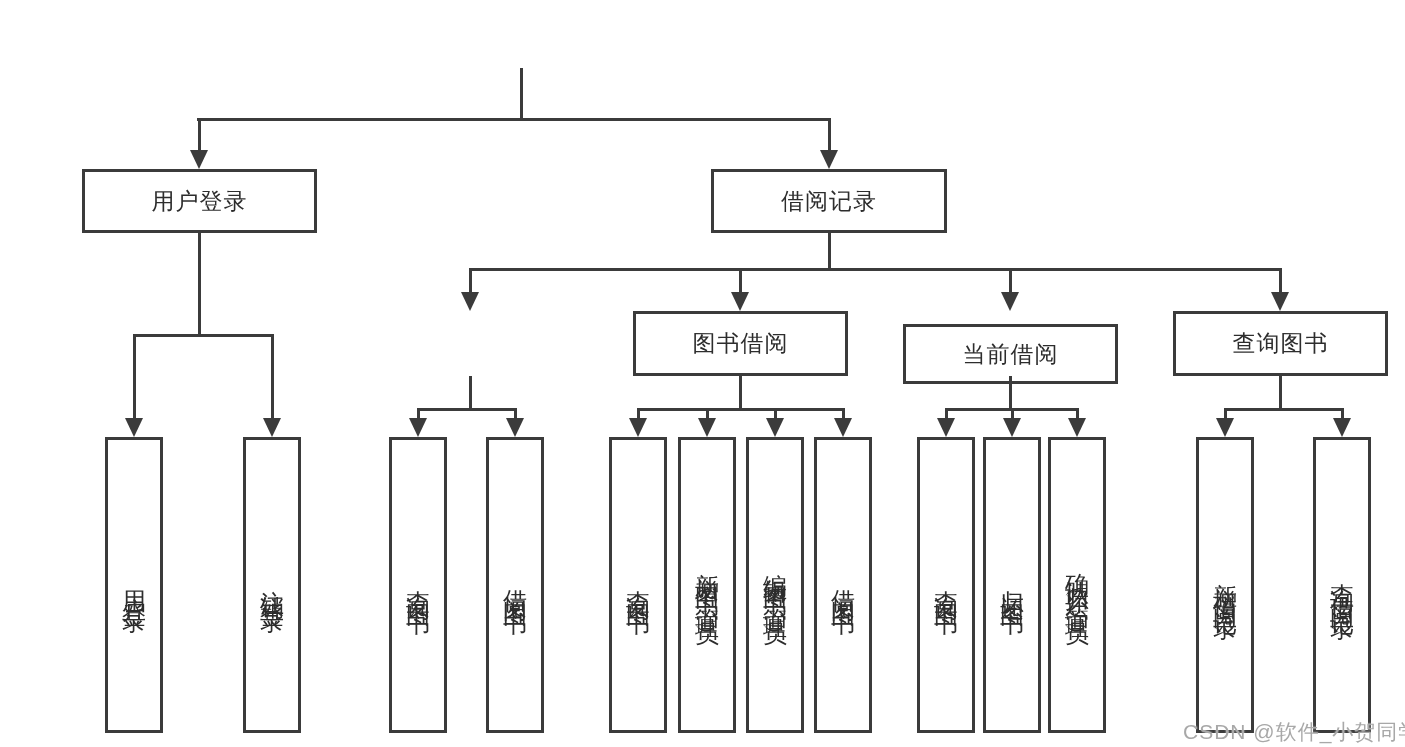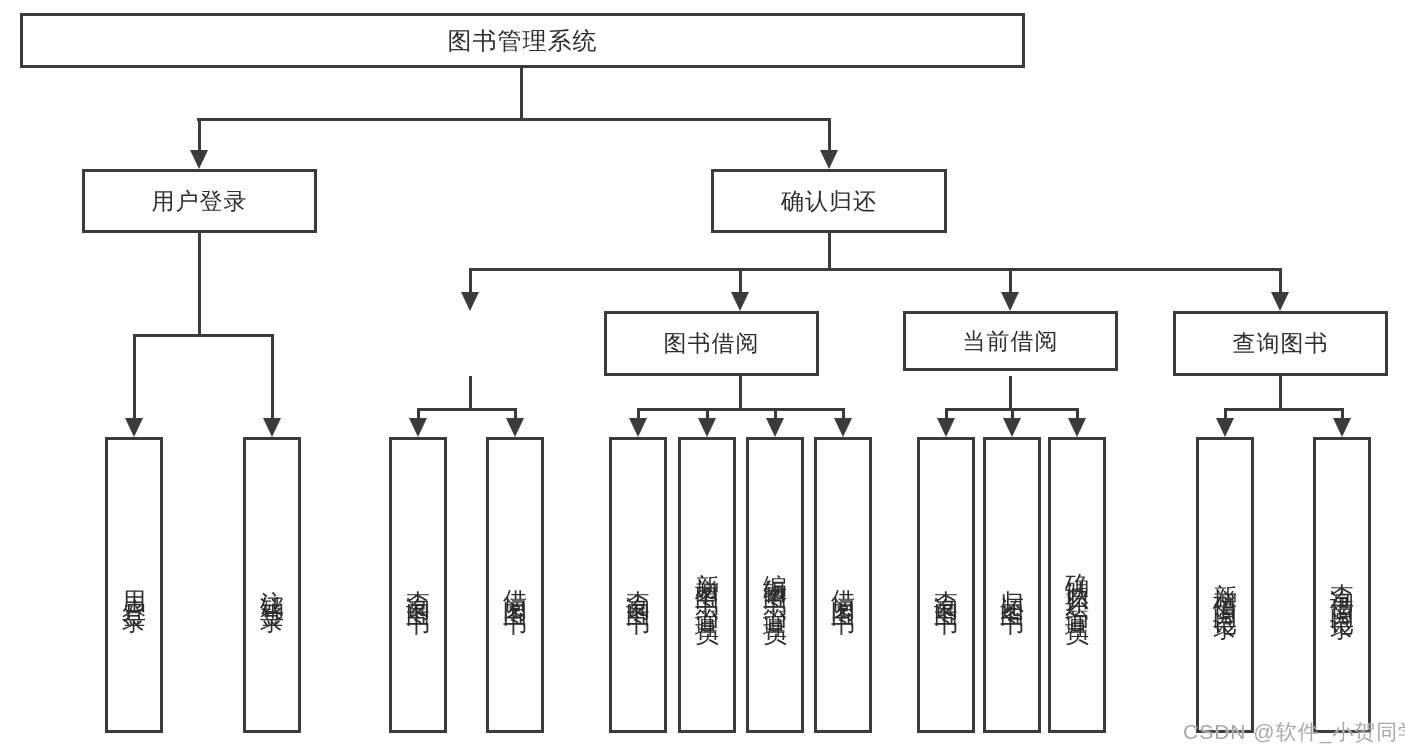--- a/index.html
+++ b/index.html
@@ -51,52 +51,51 @@
     text-shadow:0 0 2px #ffffff;
     z-index:10;
     white-space:nowrap;
   }
 </style>
 </head>
 <body>
 
 <div id="canvas">
 
-  <div class="box root" style="left:20px;top:13px;width:1005px;height:55px">图书管理系统</div>
 
   <div class="vline" style="left:520px;top:68px;height:51px"></div>
   <div class="hline" style="left:197px;top:118px;width:634px"></div>
   <div class="vline" style="left:198px;top:118px;height:34px"></div>
   <div class="arrow" style="left:190px;top:150px"></div>
   <div class="vline" style="left:828px;top:118px;height:34px"></div>
   <div class="arrow" style="left:820px;top:150px"></div>
 
   <div class="box" style="left:82px;top:169px;width:235px;height:64px">用户登录</div>
-  <div class="box" style="left:711px;top:169px;width:236px;height:64px">确认归还</div>
+  <div class="box" style="left:711px;top:169px;width:236px;height:64px">借阅记录</div>
 
   <div class="vline" style="left:198px;top:233px;height:103px"></div>
   <div class="hline" style="left:133px;top:334px;width:141px"></div>
   <div class="vline" style="left:133px;top:334px;height:85px"></div>
   <div class="arrow" style="left:125px;top:418px"></div>
   <div class="vline" style="left:271px;top:334px;height:85px"></div>
   <div class="arrow" style="left:263px;top:418px"></div>
 
   <div class="vline" style="left:828px;top:233px;height:37px"></div>
   <div class="hline" style="left:469px;top:268px;width:813px"></div>
   <div class="vline" style="left:469px;top:268px;height:27px"></div>
   <div class="arrow" style="left:461px;top:292px"></div>
   <div class="vline" style="left:739px;top:268px;height:27px"></div>
   <div class="arrow" style="left:731px;top:292px"></div>
   <div class="vline" style="left:1009px;top:268px;height:27px"></div>
   <div class="arrow" style="left:1001px;top:292px"></div>
   <div class="vline" style="left:1279px;top:268px;height:27px"></div>
   <div class="arrow" style="left:1271px;top:292px"></div>
 
-  <div class="box" style="left:604px;top:311px;width:215px;height:65px">图书借阅</div>
-  <div class="box" style="left:903px;top:311px;width:215px;height:60px">当前借阅</div>
+  <div class="box" style="left:633px;top:311px;width:215px;height:65px">图书借阅</div>
+  <div class="box" style="left:903px;top:324px;width:215px;height:60px">当前借阅</div>
   <div class="box" style="left:1173px;top:311px;width:215px;height:65px">查询图书</div>
 
   <div class="vline" style="left:469px;top:376px;height:34px"></div>
   <div class="hline" style="left:417px;top:408px;width:100px"></div>
   <div class="vline" style="left:417px;top:408px;height:12px"></div>
   <div class="arrow" style="left:409px;top:418px"></div>
   <div class="vline" style="left:514px;top:408px;height:12px"></div>
   <div class="arrow" style="left:506px;top:418px"></div>
 
   <div class="vline" style="left:739px;top:376px;height:34px"></div>

